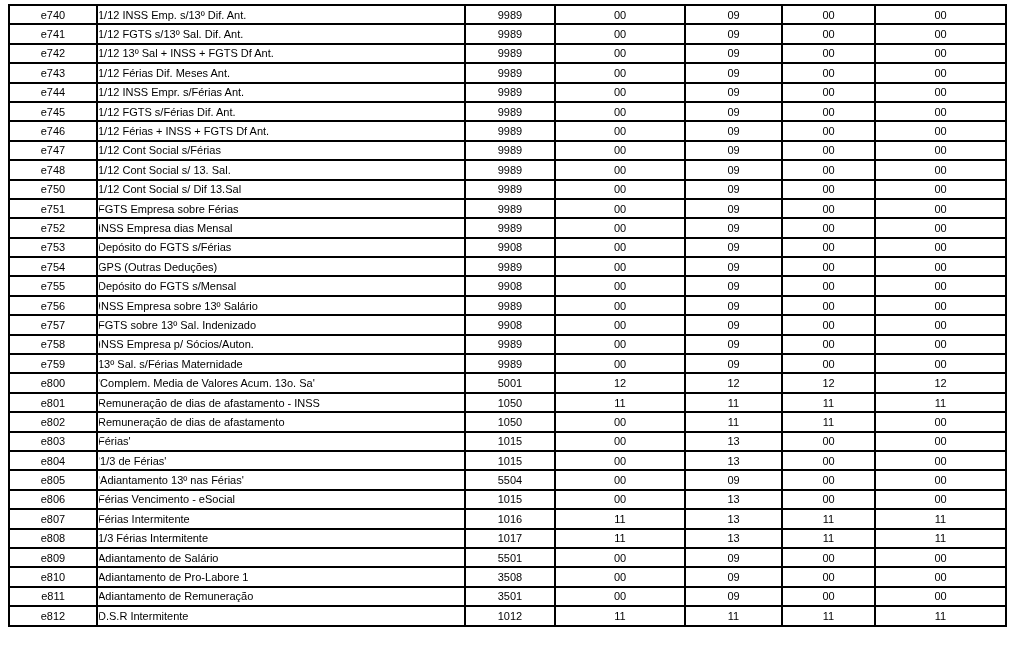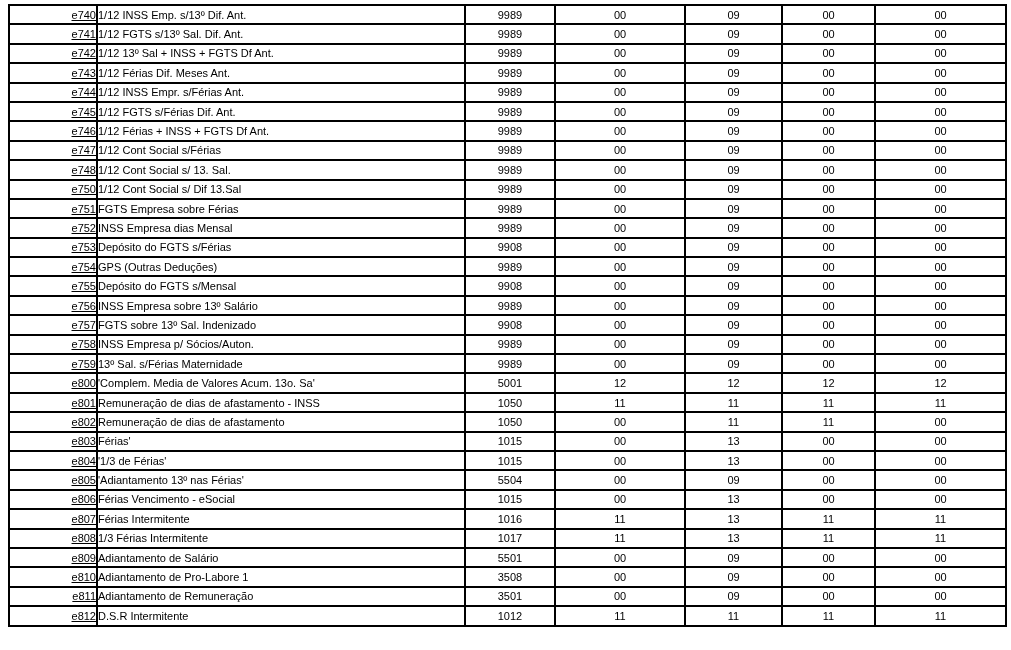--- a/index.html
+++ b/index.html
@@ -30,22 +30,22 @@
     border: 2px solid #000000;
     height: 17.4px;
     padding: 0;
     font-size: 11px;
     line-height: 12px;
     color: #000000;
     vertical-align: middle;
     white-space: nowrap;
     overflow: hidden;
   }
-  td.code-cell   { text-align: right; text-decoration: underline; }
-  td.desc-cell   { text-align: left; padding-left: 4px; }
+  td.code-cell   { text-align: center; }
+  td.desc-cell   { text-align: left; padding-left: 4px; border-radius: 9px; }
   td.value-cell  { text-align: center; }
 </style>
 </head>
 <body>
 
 <div class="page">
   <table class="payroll-table">
     <colgroup>
       <col style="width:88px">
       <col style="width:368px">

